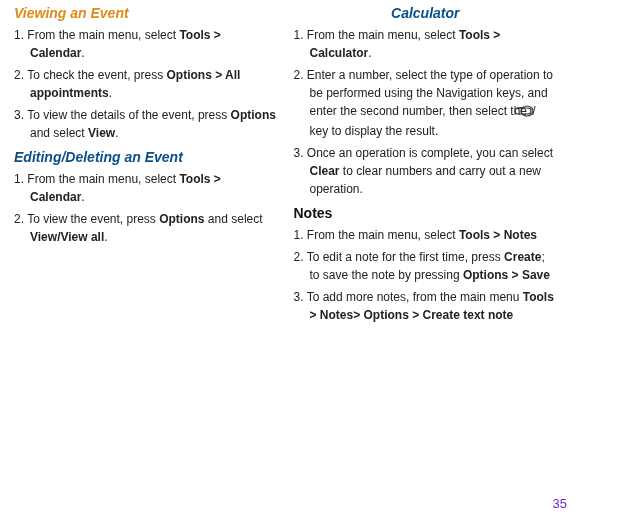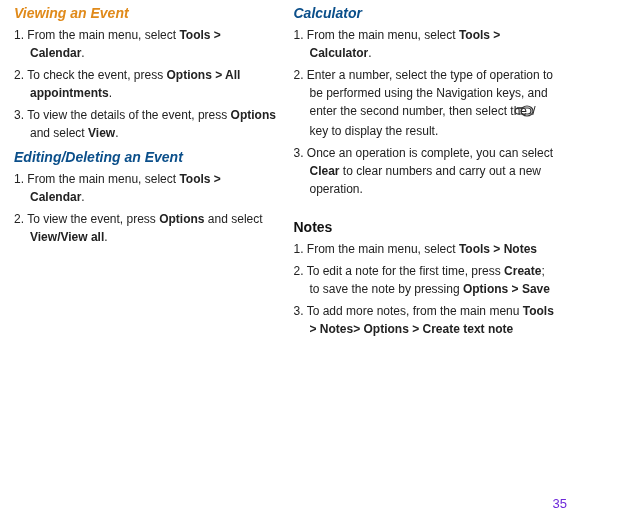--- a/index.html
+++ b/index.html
@@ -4,21 +4,21 @@
   <style>
     * { box-sizing: border-box; margin: 0; padding: 0; }
     html, body { width: 640px; height: 515px; background: #fff; font-family: Arial, Helvetica, sans-serif; }
     .page { width: 575px; height: 515px; position: relative; padding: 4px 18px 0 14px; }
     .cols { display: flex; gap: 16px; }
     .col { flex: 1 1 0; }
     .col-left { padding-right: 0px; }
     .col-right { padding-left: 0px; }
     .hdr-orange { color: #e08a1a; font-weight: bold; font-style: italic; font-size: 14px; line-height: 18px; margin-bottom: 4px; }
     .hdr-blue { color: #0b4f8a; font-weight: bold; font-style: italic; font-size: 14px; line-height: 18px; margin-top: 6px; margin-bottom: 4px; }
-    .note-head { color: #111; font-weight: bold; font-size: 14px; line-height: 18px; margin-top: 20px; margin-bottom: 4px; }
+    .note-head { color: #111; font-weight: bold; font-size: 14px; line-height: 18px; margin-top: 6px; margin-bottom: 4px; }
     ol { list-style: none; padding-left: 0; }
     li { color: #222; font-size: 12px; line-height: 18px; padding-left: 16px; text-indent: -16px; margin-bottom: 4px; }
     li .num { display: inline; }
     .b { font-weight: bold; }
     .kicon { display: inline-block; vertical-align: -2px; }
     .pagefoot { position: absolute; right: 8px; bottom: 4px; font-size: 13px; color: #6d28d9; }
   </style>
 </head>
 <body>
 
@@ -33,21 +33,21 @@
       </ol>
 
       <div class="hdr-blue">Editing/Deleting an Event</div>
       <ol>
         <li><span class="num">1. </span><span>From the main menu, select </span><span class="b">Tools &gt; Calendar</span><span>.</span></li>
         <li><span class="num">2. </span><span>To view the event, press </span><span class="b">Options</span><span> and select </span><span class="b">View/View all</span><span>.</span></li>
       </ol>
     </div>
 
     <div class="col col-right">
-      <div class="hdr-blue" style="margin-top:0;">Calculator</div>
+      <div class="hdr-blue" style="margin-top:0;text-align:center;">Calculator</div>
       <ol>
         <li><span class="num">1. </span><span>From the main menu, select </span><span class="b">Tools &gt; Calculator</span><span>.</span></li>
         <li><span class="num">2. </span><span>Enter a number, select the type of operation to be performed using the Navigation keys, and enter the second number, then select the </span><span class="kicon"><svg width="18" height="12" viewBox="0 0 18 12">
                 <rect x="1" y="3" width="16" height="6" rx="3" ry="3" fill="none" stroke="#333" stroke-width="1.2"></rect>
                 <path d="M3 3 L8 3" stroke="#333" stroke-width="1.2" fill="none"></path>
               </svg></span><span>/</span><span class="kicon"><svg width="14" height="12" viewBox="0 0 14 12">
                 <ellipse cx="7" cy="6" rx="6" ry="5" fill="none" stroke="#333" stroke-width="1.2"></ellipse>
               </svg></span><span> key to display the result.</span></li>
         <li><span class="num">3. </span><span>Once an operation is complete, you can select </span><span class="b">Clear</span><span> to clear numbers and carry out a new operation.</span></li>
       </ol>

